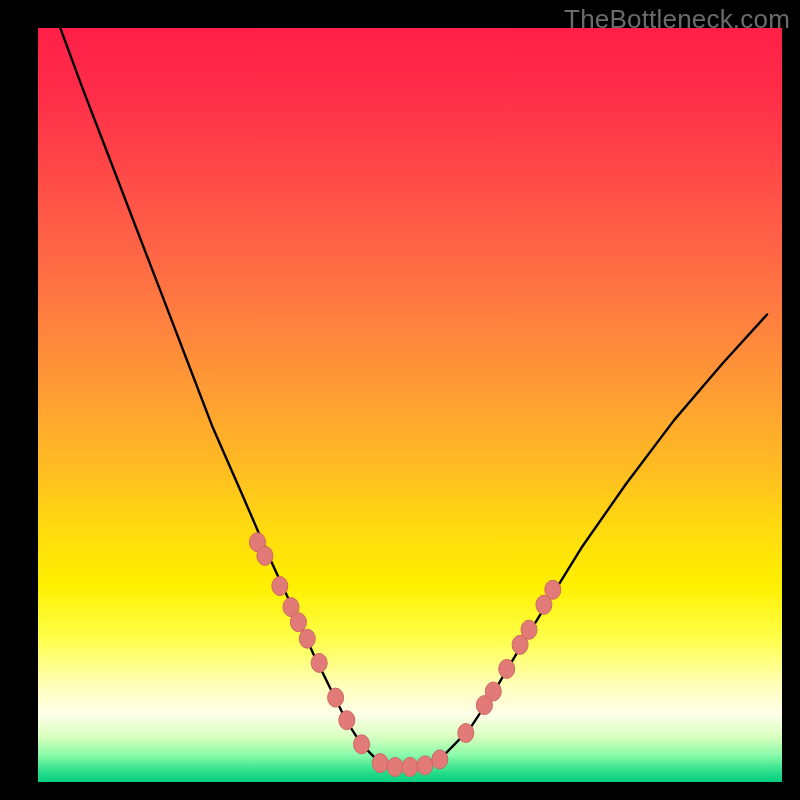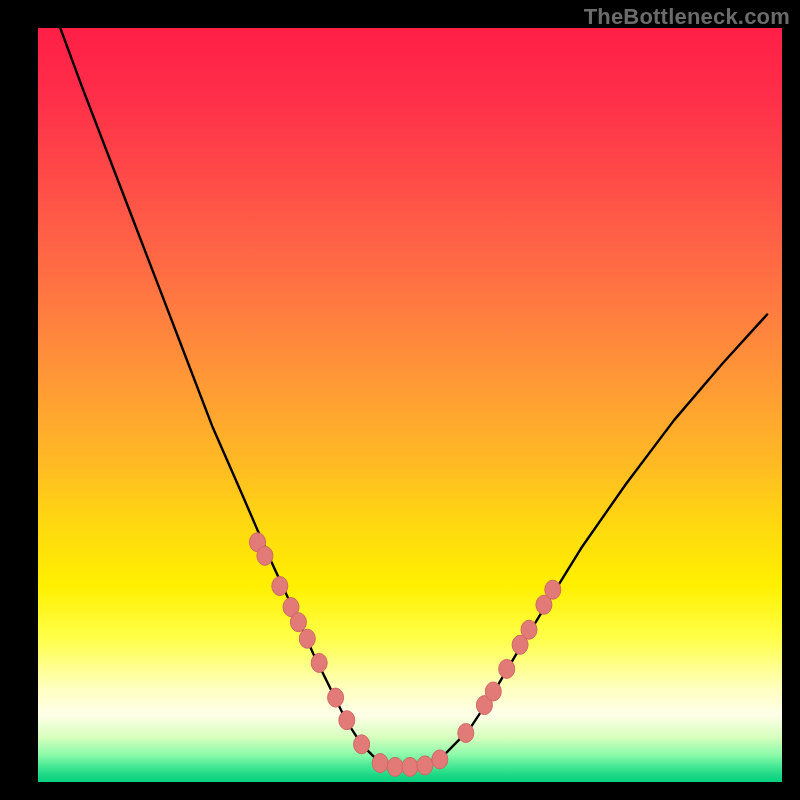--- a/index.html
+++ b/index.html
@@ -43,22 +43,22 @@
       #43e792 98%,
       #1fd987 99%,
       #07cf80 100%
     );
   }
   .watermark {
     position: absolute;
     top: 4px;
     right: 10px;
     color: #6b6b6b;
-    font-size: 22px;
-    font-weight: 700;
+    font-size: 26px;
+    font-weight: 400;
     letter-spacing: 0.2px;
   }
   svg.curve {
     position: absolute;
     left: 0;
     top: 0;
   }
 </style>
 </head>
 <body>

